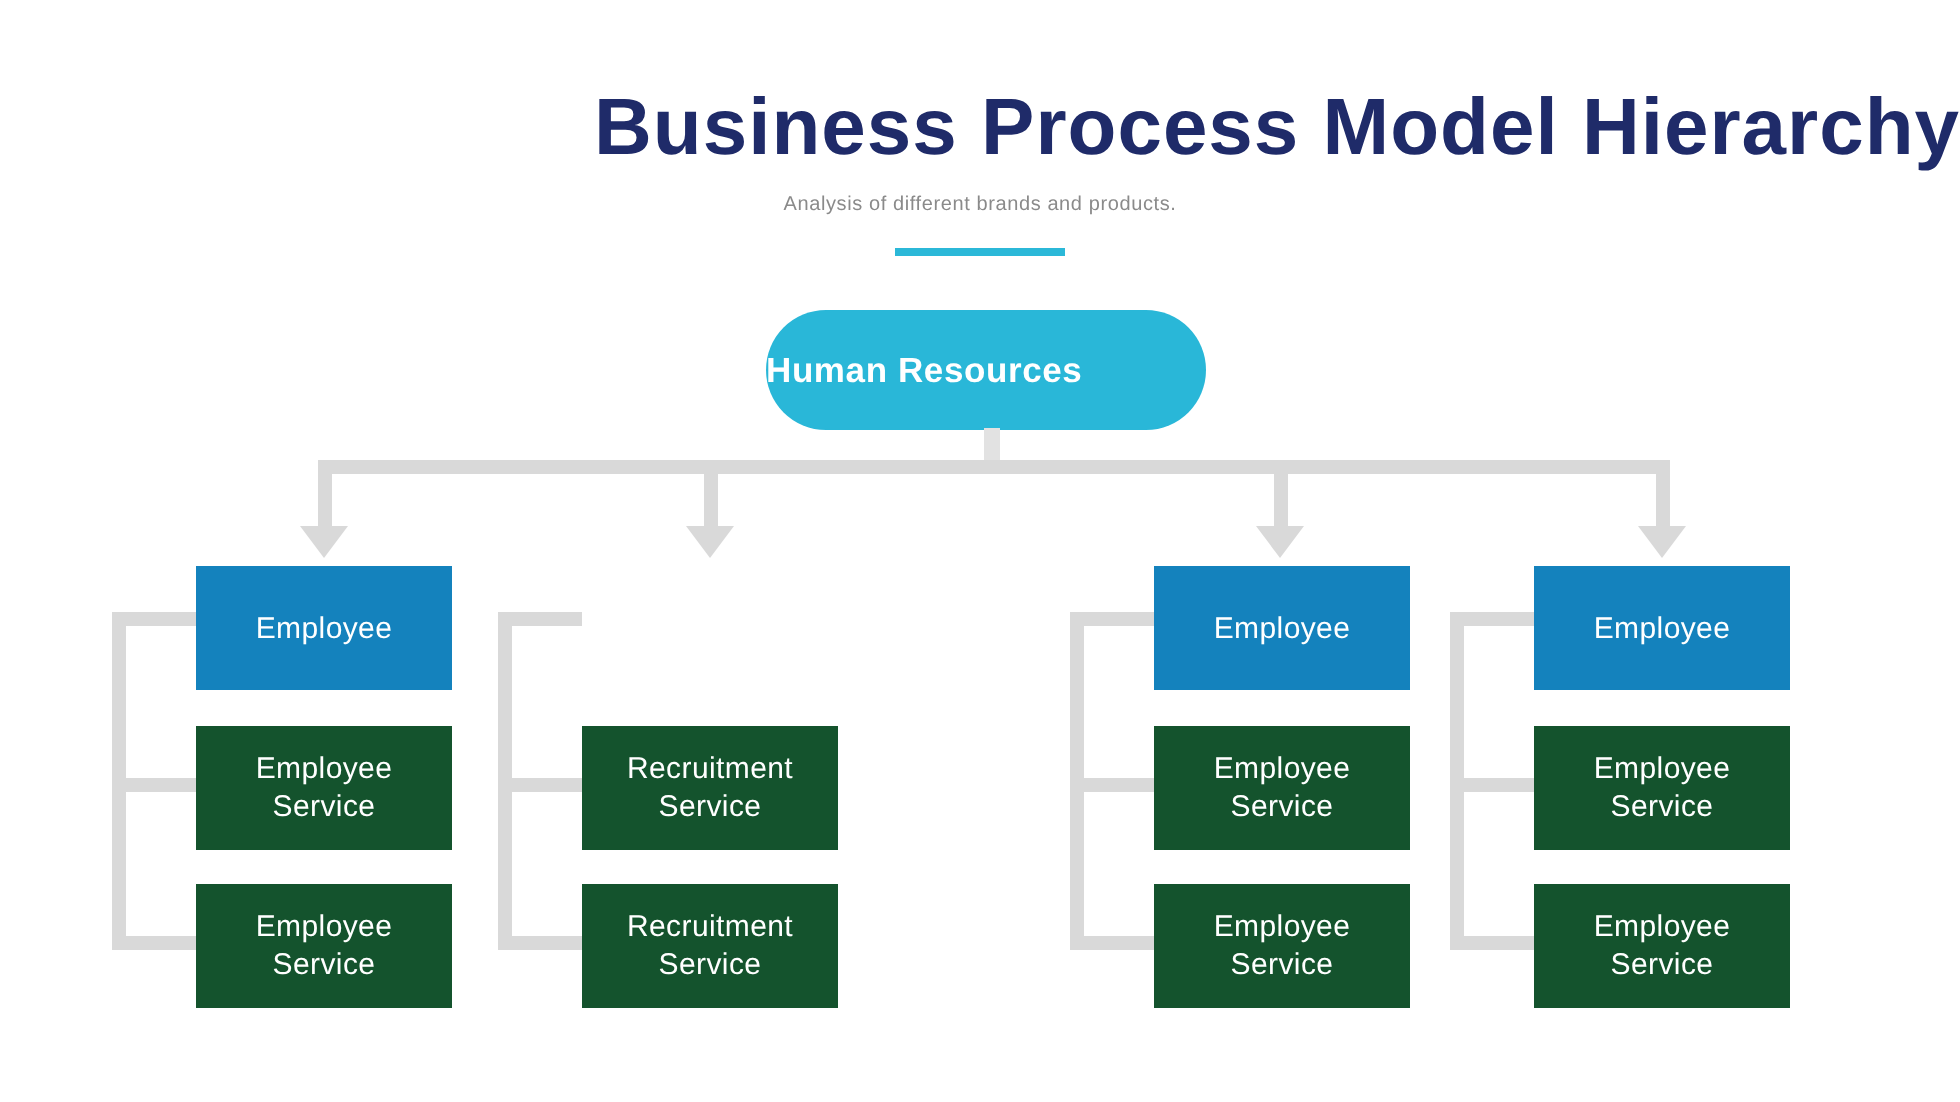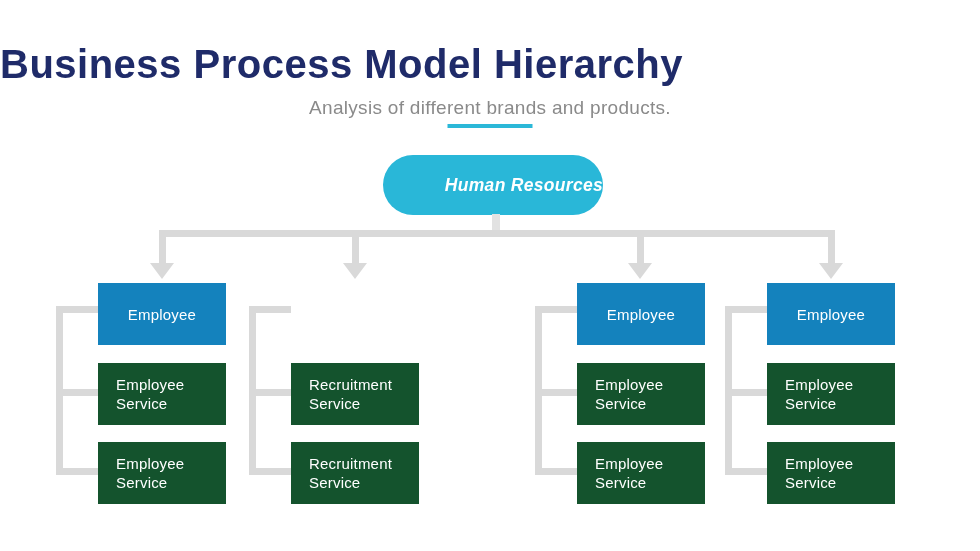--- a/index.html
+++ b/index.html
@@ -10,32 +10,32 @@
     position: relative;
     width: 980px;
     height: 551px;
     background: #ffffff;
     overflow: hidden;
   }
 
   .page-title {
     position: absolute;
     left: 0; right: 0; top: 42px;
-    text-align: left;
+    text-align: right;
     font-size: 40px;
     font-weight: 700;
     letter-spacing: 0.5px;
     color: #1f2b69;
   }
 
   .page-subtitle {
     position: absolute;
     left: 0; right: 0; top: 97px;
     text-align: center;
-    font-size: 19px;
+    font-size: 10px;
     color: #8a8a8a;
     letter-spacing: 0.3px;
   }
 
   .title-divider {
     position: absolute;
     left: 50%; top: 124px;
     transform: translateX(-50%);
     width: 85px; height: 4px;
     background: #2bb8d8;
@@ -44,21 +44,21 @@
   .root-node {
     position: absolute;
     left: 383px; top: 155px;
     width: 220px; height: 60px;
     border-radius: 30px;
     background: #29b7d8;
     color: #ffffff;
     font-size: 17.5px;
     font-weight: 700;
     letter-spacing: 0.3px;
-    display: flex; align-items: center; justify-content: flex-end; font-style: italic;
+    display: flex; align-items: center; justify-content: flex-start;
   }
 
   .gray-line { position: absolute; background: #d9d9d9; }
 
   .root-stem { left: 492px; top: 214px; width: 8px; height: 17px; background: #e2e2e2; }
   .trunk     { left: 159px; top: 230px; width: 676px; height: 7px; }
 
   .arrow-stem { top: 236px; width: 7px; height: 28px; }
   .arrow-head {
     position: absolute;
@@ -79,20 +79,21 @@
   .stub-2 { top: 389px; }
   .stub-3 { top: 468px; }
 
   .node {
     position: absolute;
     width: 128px; height: 62px;
     color: #ffffff;
     font-size: 15px;
     line-height: 19px;
     letter-spacing: 0.2px;
+    text-align: center;
     display: flex; align-items: center; justify-content: center;
     padding: 0 18px;
   }
   .node-blue { background: #1482bd; }
   .node-red  { background: #14532d; }
 
   .row-head { top: 283px; }
   .row-sub1 { top: 363px; }
   .row-sub2 { top: 442px; }
 

